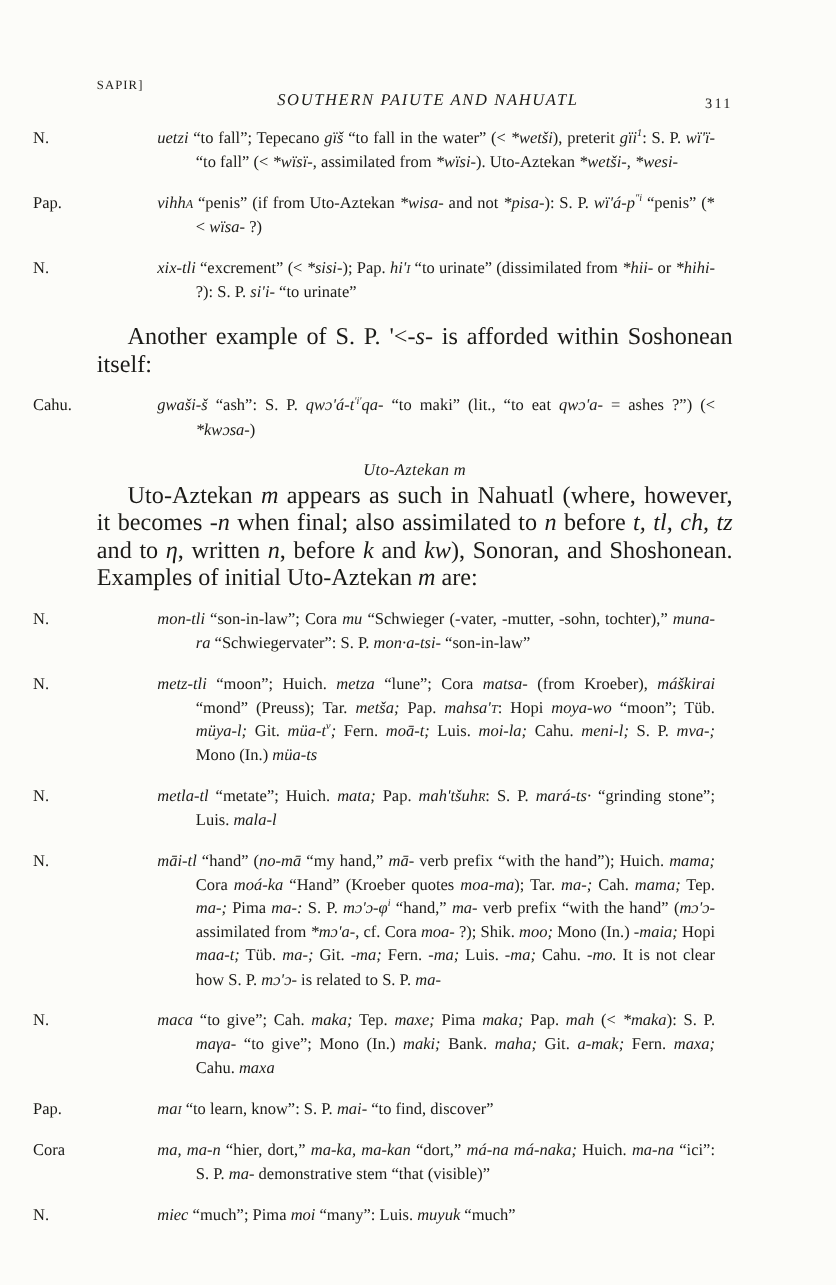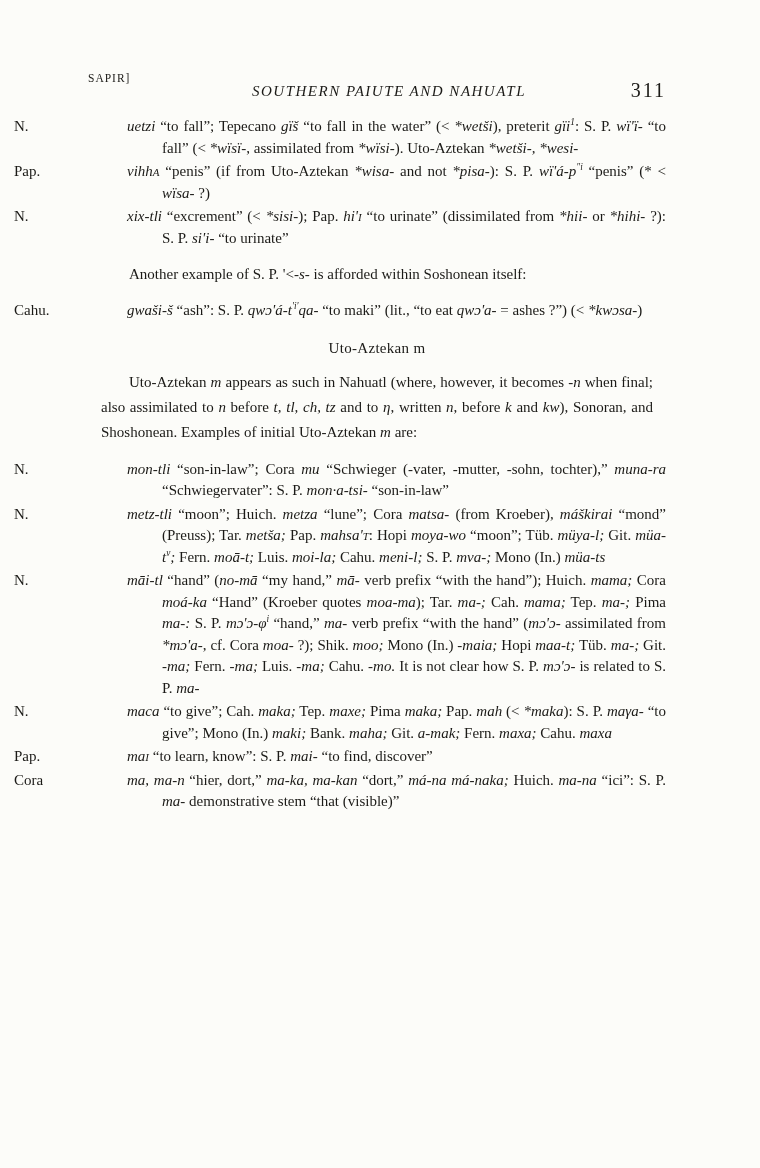--- a/index.html
+++ b/index.html
@@ -11,38 +11,38 @@
     overflow:hidden;
   }
   .sheet { position:relative; width:760px; height:1168px; }
   .content { margin-left:88px; width:578px; }
 
   
   .header { position:relative; height:20px; padding-top:80px; }
   .author { position:absolute; left:0; bottom:16px; font-size:11.5px; letter-spacing:1px; }
   .title  { position:absolute; left:50%; transform:translateX(-50%); bottom:0;
             font-style:italic; font-size:15px; letter-spacing:1.5px; white-space:nowrap;margin-left:12px; }
-  .pagenum{ position:absolute; right:0; bottom:-2px; font-size:20px; letter-spacing:2px; }
+  .pagenum{ position:absolute; right:0; bottom:-2px; font-size:13px; letter-spacing:2px; }
 
   
   .entries { font-size:15px; line-height:21.5px; }
   .entries-top { margin-top:16px; }
   .entries-m   { margin-top:14px; }
-  p.entry { margin:0; padding-left:74px; text-indent:-74px; text-align:justify; }
+  p.entry { margin:16px; padding-left:74px; text-indent:-74px; text-align:justify; }
   p.entry + p.entry { margin-top:2px; }
   .lbl { display:inline-block; width:39px; font-style:normal; }
 
   
-  p.para { margin:13px; font-size:15px; line-height:25px; text-align:justify; text-indent:28px; }
+  p.para { margin:0; font-size:22px; line-height:25px; text-align:justify; text-indent:28px; }
   .para1 { margin-top:20px; }
   .para2 { margin-top:12px;font-family:Liberation Serif, serif; }
 
   .cahu { margin-top:8px; }
 
-  h3.heading { margin:18px 0 0 0; font-weight:normal; 
+  h3.heading { margin:18px 0 0 0; font-weight:normal; font-style:italic;
                font-size:15px; text-align:center; letter-spacing:0.3px; }
 
   .it  { font-style:italic; }
   .sc  { font-variant:small-caps; }
   .sup { vertical-align:super; font-size:62%; line-height:0; }
 </style>
 </head>
 <body>
 
 <div class="sheet">
@@ -72,27 +72,29 @@
     <h3 class="heading">Uto-Aztekan m</h3>
 
     <p class="para para2"><span>Uto-Aztekan </span><span class="it">m</span><span> appears as such in Nahuatl (where, however, it becomes </span><span class="it">-n</span><span> when final; also assimilated to </span><span class="it">n</span><span> before </span><span class="it">t, tl, ch, tz</span><span> and to </span><span class="it">η</span><span>, written </span><span class="it">n</span><span>, before </span><span class="it">k</span><span> and </span><span class="it">kw</span><span>), Sonoran, and Shoshonean.  Examples of initial Uto-Aztekan </span><span class="it">m</span><span> are:</span></p>
 
     <div class="entries entries-m">
 
         <p class="entry"><span class="lbl">N.</span><span><span class="it">mon-tli</span><span> “son-in-law”; Cora </span><span class="it">mu</span><span> “Schwieger (-vater, -mutter, -sohn, tochter),” </span><span class="it">muna-ra</span><span> “Schwiegervater”: S. P. </span><span class="it">mon·a-tsi-</span><span> “son-in-law”</span></span></p>
 
         <p class="entry"><span class="lbl">N.</span><span><span class="it">metz-tli</span><span> “moon”; Huich. </span><span class="it">metza</span><span> “lune”; Cora </span><span class="it">matsa-</span><span> (from Kroeber), </span><span class="it">máškirai</span><span> “mond” (Preuss); Tar. </span><span class="it">metša;</span><span> Pap. </span><span class="it">mahsa'</span><span class="it sc">t</span><span>: Hopi </span><span class="it">moya-wo</span><span> “moon”; Tüb. </span><span class="it">müya-l;</span><span> Git. </span><span class="it">müa-t</span><span class="it sup">v</span><span class="it">;</span><span> Fern. </span><span class="it">moā-t;</span><span> Luis. </span><span class="it">moi-la;</span><span> Cahu. </span><span class="it">meni-l;</span><span> S. P. </span><span class="it">mva-;</span><span> Mono (In.) </span><span class="it">müa-ts</span></span></p>
 
+        <p class="entry"><span class="lbl">N.</span><span><span class="it">metla-tl</span><span> “metate”; Huich. </span><span class="it">mata;</span><span> Pap. </span><span class="it">mah'tšuh</span><span class="it sc">r</span><span>: S. P. </span><span class="it">mará-ts·</span><span> “grinding stone”; Luis. </span><span class="it">mala-l</span></span></p>
 
         <p class="entry"><span class="lbl">N.</span><span><span class="it">māi-tl</span><span> “hand” (</span><span class="it">no-mā</span><span> “my hand,” </span><span class="it">mā-</span><span> verb prefix “with the hand”); Huich. </span><span class="it">mama;</span><span> Cora </span><span class="it">moá-ka</span><span> “Hand” (Kroeber quotes </span><span class="it">moa-ma</span><span>); Tar. </span><span class="it">ma-;</span><span> Cah. </span><span class="it">mama;</span><span> Tep. </span><span class="it">ma-;</span><span> Pima </span><span class="it">ma-:</span><span> S. P. </span><span class="it">mɔ'ɔ-φ</span><span class="it sup">i</span><span> “hand,” </span><span class="it">ma-</span><span> verb prefix “with the hand” (</span><span class="it">mɔ'ɔ-</span><span> assimilated from </span><span class="it">*mɔ'a-</span><span>, cf. Cora </span><span class="it">moa-</span><span> ?); Shik. </span><span class="it">moo;</span><span> Mono (In.) </span><span class="it">-maia;</span><span> Hopi </span><span class="it">maa-t;</span><span> Tüb. </span><span class="it">ma-;</span><span> Git. </span><span class="it">-ma;</span><span> Fern. </span><span class="it">-ma;</span><span> Luis. </span><span class="it">-ma;</span><span> Cahu. </span><span class="it">-mo.</span><span>  It is not clear how S. P. </span><span class="it">mɔ'ɔ-</span><span> is related to S. P. </span><span class="it">ma-</span></span></p>
 
         <p class="entry"><span class="lbl">N.</span><span><span class="it">maca</span><span> “to give”; Cah. </span><span class="it">maka;</span><span> Tep. </span><span class="it">maxe;</span><span> Pima </span><span class="it">maka;</span><span> Pap. </span><span class="it">mah</span><span> (&lt; </span><span class="it">*maka</span><span>): S. P. </span><span class="it">maγa-</span><span> “to give”; Mono (In.) </span><span class="it">maki;</span><span> Bank. </span><span class="it">maha;</span><span> Git. </span><span class="it">a-mak;</span><span> Fern. </span><span class="it">maxa;</span><span> Cahu. </span><span class="it">maxa</span></span></p>
 
 
 
         <p class="entry"><span class="lbl">Pap.</span><span><span class="it">ma</span><span class="it sc">i</span><span> “to learn, know”: S. P. </span><span class="it">mai-</span><span> “to find, discover”</span></span></p>
 
         <p class="entry"><span class="lbl">Cora</span><span><span class="it">ma, ma-n</span><span> “hier, dort,” </span><span class="it">ma-ka, ma-kan</span><span> “dort,” </span><span class="it">má-na  má-naka;</span><span> Huich. </span><span class="it">ma-na</span><span> “ici”: S. P. </span><span class="it">ma-</span><span> demonstrative stem “that (visible)”</span></span></p>
 
+        <p class="entry"><span class="lbl">N.</span><span><span class="it">miec</span><span> “much”; Pima </span><span class="it">moi</span><span> “many”: Luis. </span><span class="it">muyuk</span><span> “much”</span></span></p>
       </div>
 
   </div>
 </div>
 
 </body></html>

